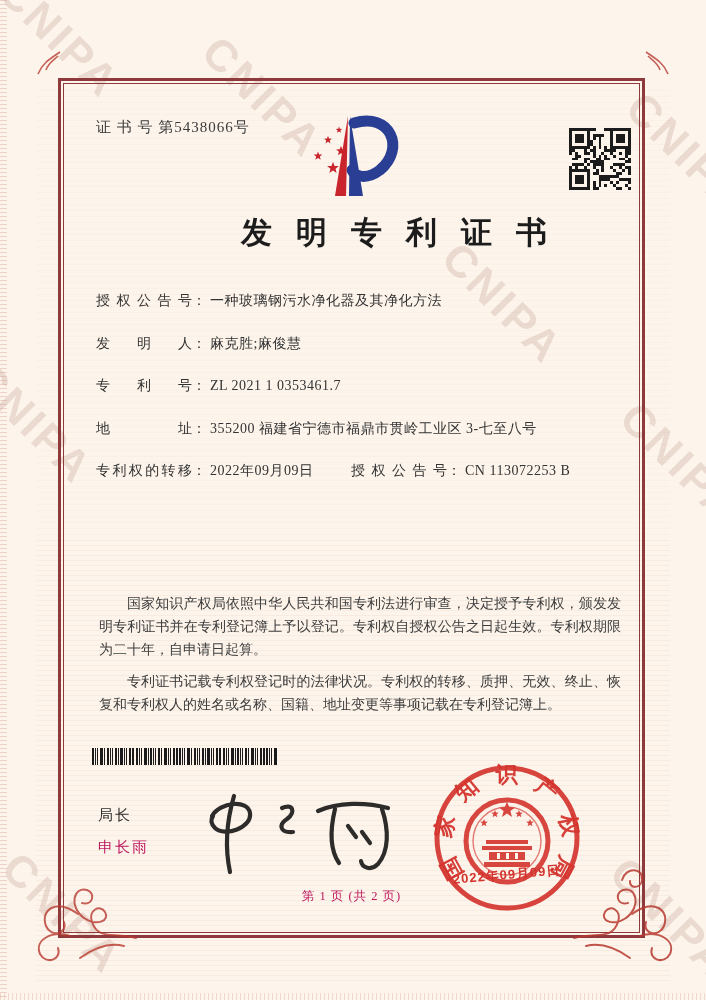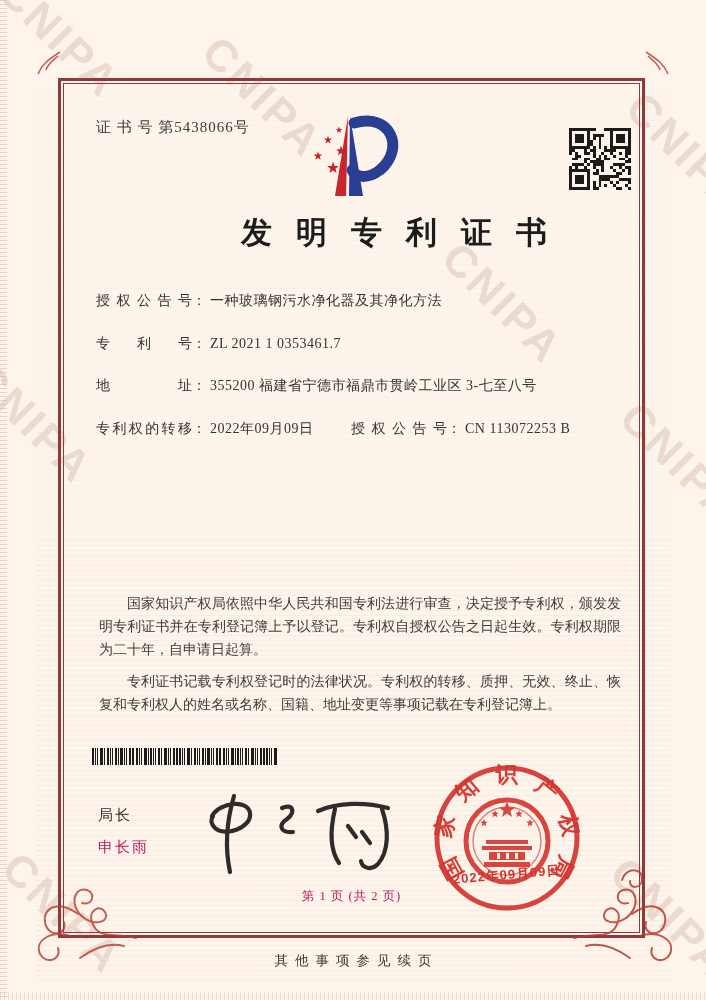--- a/index.html
+++ b/index.html
@@ -347,20 +347,23 @@
         <rect x="60" y="60" width="3" height="3" fill="#1b1b1b"></rect>
       </svg>
 
     <div class="title">发明专利证书</div>
 
     <div class="fields">
       <div class="frow">
         <span class="flabel">授权公告号</span><span class="fcolon">：</span><span class="fvalue">一种玻璃钢污水净化器及其净化方法</span>
       </div>
       <div class="frow">
+        <span class="flabel">发明人</span><span class="fcolon">：</span><span class="fvalue">麻克胜;麻俊慧</span>
+      </div>
+      <div class="frow">
         <span class="flabel">专利号</span><span class="fcolon">：</span><span class="fvalue">ZL 2021 1 0353461.7</span>
       </div>
       <div class="frow">
         <span class="flabel">地址</span><span class="fcolon">：</span><span class="fvalue">355200 福建省宁德市福鼎市贯岭工业区 3-七至八号</span>
       </div>
       <div class="frow">
         <span>
           <span class="flabel">专利权的转移</span><span class="fcolon">：</span><span class="fvalue">2022年09月09日</span>
         </span>
         <span class="fgroup2">
@@ -484,15 +487,14 @@
         <g fill="#fdf5ec">
           <rect x="75" y="100" width="3" height="6"></rect>
           <rect x="84" y="100" width="3" height="6"></rect>
           <rect x="93" y="100" width="3" height="6"></rect>
         </g>
       </g>
       <text x="85" y="126" text-anchor="middle" font-size="13" font-weight="700" fill="#d4342e" letter-spacing="1" transform="rotate(-5 85 126)" font-family="'Liberation Sans','DejaVu Sans',sans-serif">2022年09月09日</text>
     </svg>
 
     <div class="page-info">第 1 页 (共 2 页)</div>
-    <div class="footer-note">其他事项参见续页</div>
   </div>
 </div>
 
 </body></html>

